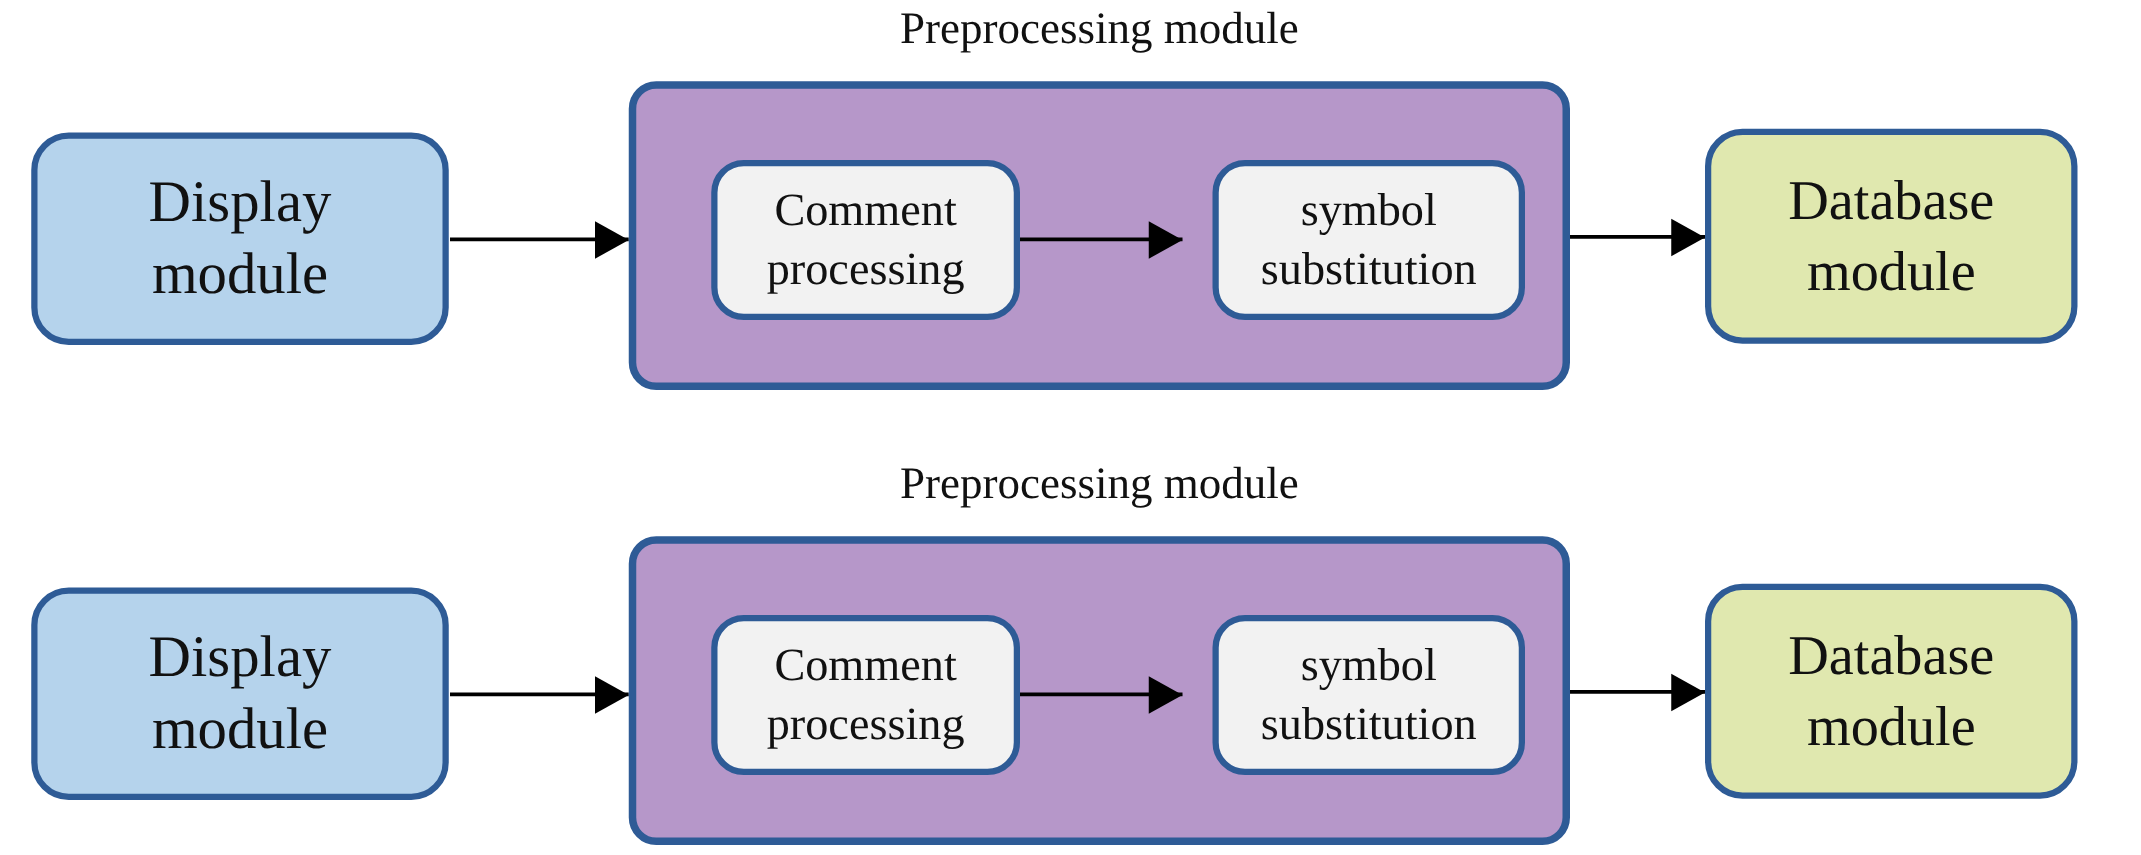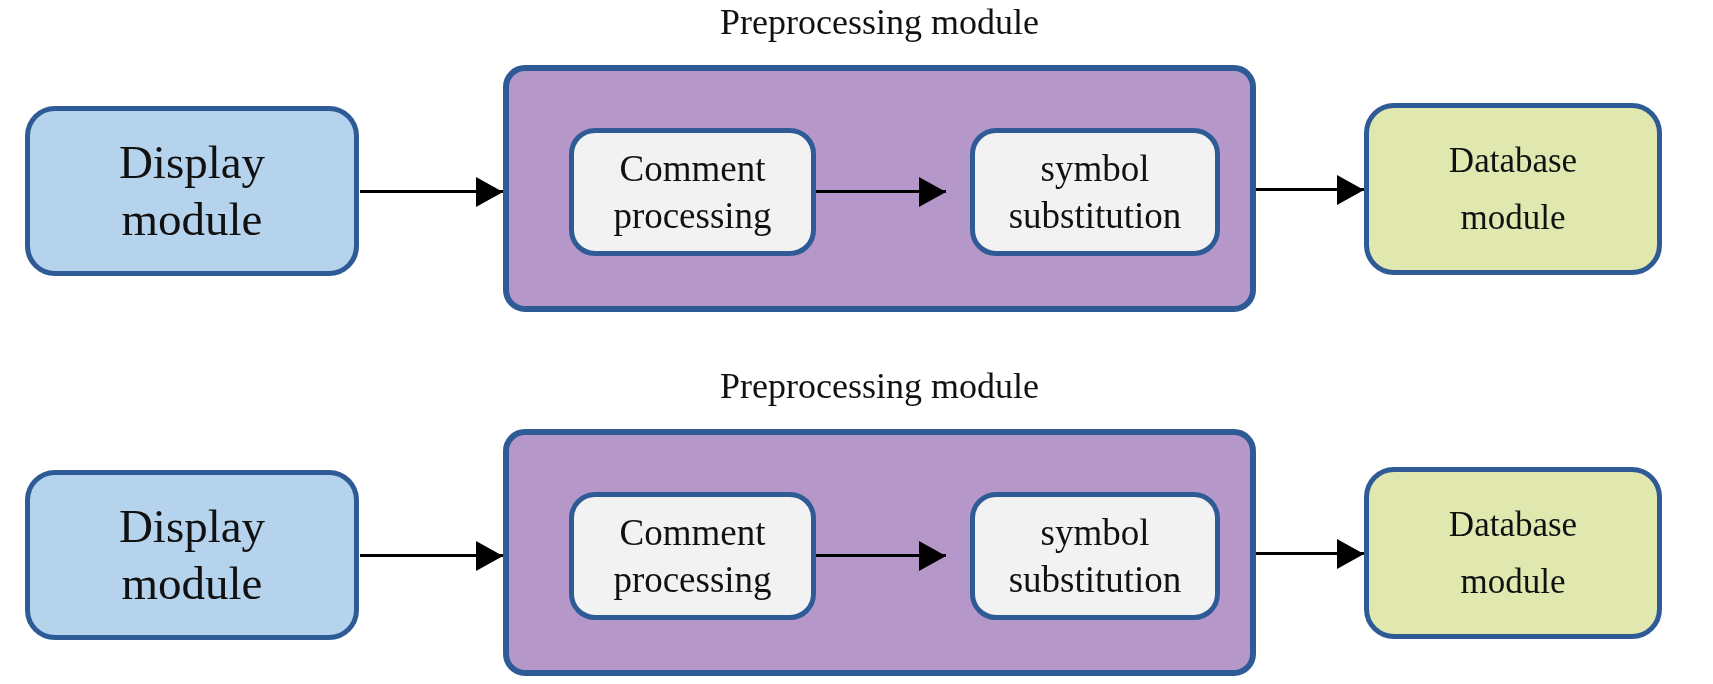--- a/index.html
+++ b/index.html
@@ -42,21 +42,21 @@
     left: 9px; top: 106px; width: 334px; height: 170px;
     background: var(--display-fill, #b5d3ec);
     border-radius: 30px;
     font-size: 47px; line-height: 57px;
     padding: 0 30px;
   }
   .database-node {
     left: 1348px; top: 103px; width: 298px; height: 172px;
     background: var(--database-fill, #e0e8af);
     border-radius: 30px;
-    font-size: 35px; line-height: 57px;
+    font-size: 45px; line-height: 57px;
     padding: 0 48px;
   }
   .pre-container {
     position: absolute;
     box-sizing: border-box;
     left: 487px; top: 65px; width: 753px; height: 247px;
     background: var(--preprocessing-fill, #b697c9);
     border: 6px solid var(--node-border, #2e5b96);
     border-radius: 22px;
   }

